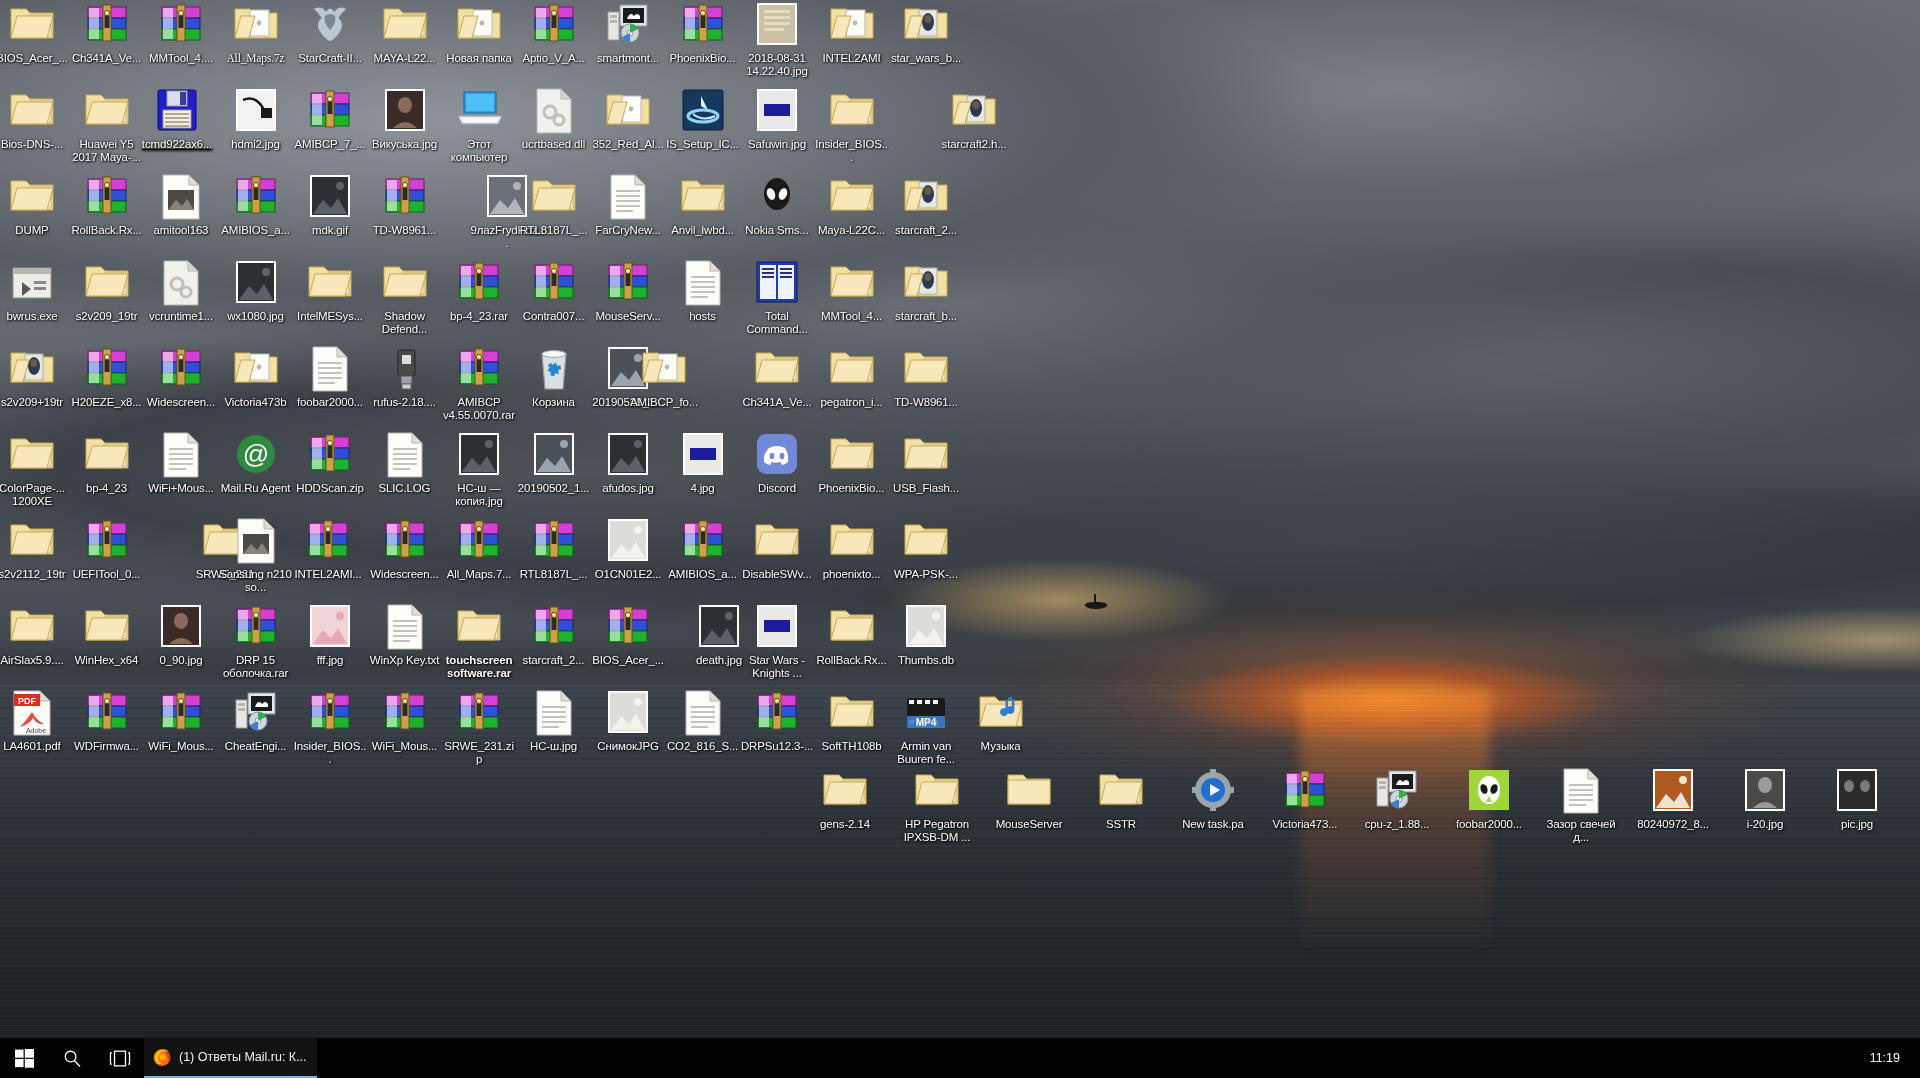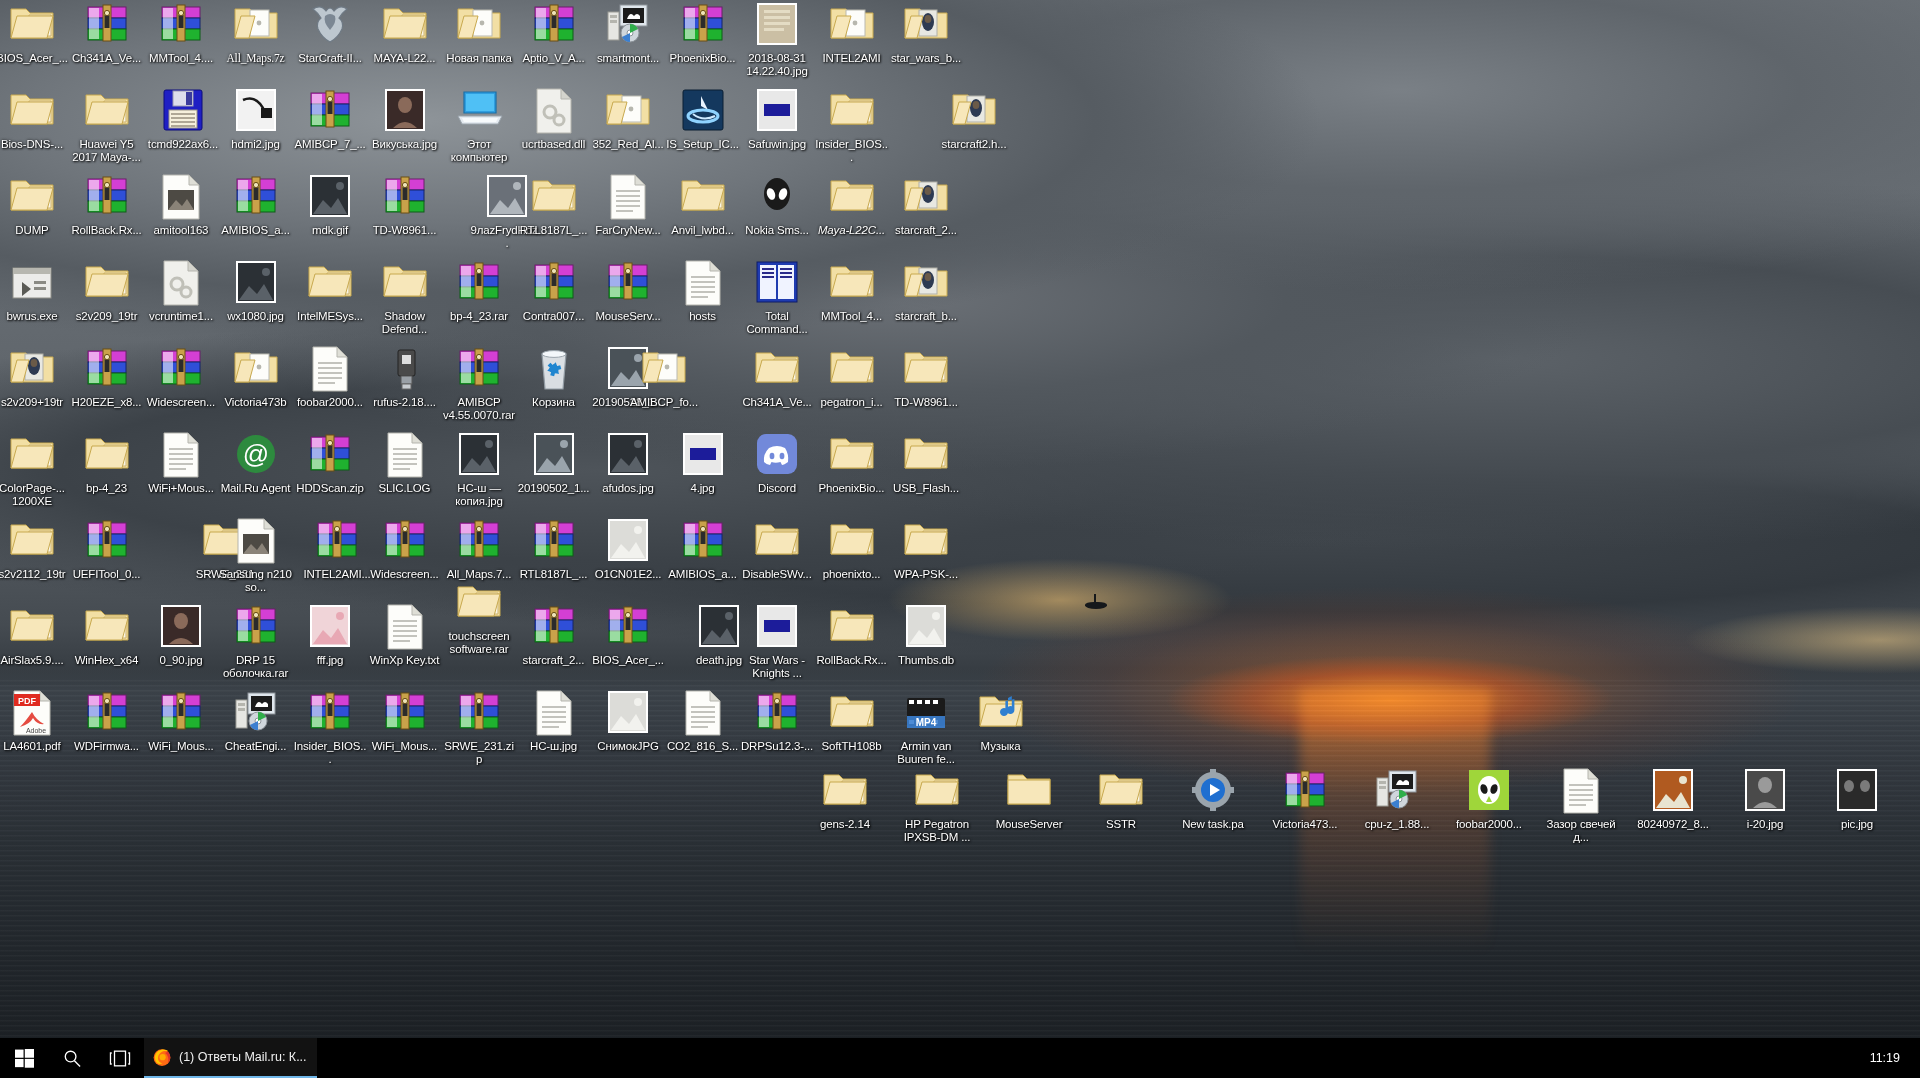--- a/index.html
+++ b/index.html
@@ -256,21 +256,21 @@
        <div class="lbl">Bios-DNS-...</div>
     </div>
     <div class="icon" style="left: 69.5px; top: 88px;">
       <div class="glyph"><svg width="46" height="40" viewBox="0 0 46 40">
         <path d="M2 7 h15 l4 4 h23 v25 H2 Z" fill="#f2dfa4" stroke="#c8a94f" stroke-width="1"></path>
         <path d="M20 13 h22 v21 H20 Z" fill="#fbf6e4" stroke="#cbb06a" stroke-width="1"></path>
         <path d="M2 36 L8 14 h36 l-6 22 Z" fill="#f7e7ba" stroke="#c8a94f" stroke-width="1"></path>
         </svg></div>
        <div class="lbl">Huawei Y5 2017 Maya-...</div>
     </div>
-    <div class="icon" style="left: 146px; top: 88px;">
+    <div class="icon" style="left: 140px; top: 88px; text-decoration: underline;">
       <div class="glyph"><svg width="42" height="44" viewBox="0 0 42 44">
         <rect x="2" y="2" width="38" height="40" rx="2" fill="#1f1fc4" stroke="#0d0d7a"></rect>
         <rect x="11" y="3" width="20" height="15" fill="#dcdcec" stroke="#9a9ab0"></rect>
         <rect x="24" y="4" width="6" height="13" fill="#3a3a9c"></rect>
         <rect x="7" y="22" width="28" height="18" fill="#f6efdc" stroke="#9a9386"></rect>
         <g stroke="#8a8070" stroke-width="1.3">
           <line x1="9" y1="26" x2="33" y2="26"></line>
             <line x1="9" y1="30" x2="33" y2="30"></line>
           <line x1="9" y1="34" x2="33" y2="34"></line>
             <line x1="9" y1="38" x2="33" y2="38"></line>
@@ -475,21 +475,21 @@
        <div class="lbl">Anvil_lwbd...</div>
     </div>
     <div class="icon" style="left: 740px; top: 174px;">
       <div class="glyph"><svg width="44" height="44" viewBox="0 0 44 44">
         <ellipse cx="22" cy="20" rx="13" ry="16" fill="#1a1a1a"></ellipse>
         <ellipse cx="16" cy="20" rx="4" ry="6" fill="#fff" transform="rotate(-20 16 20)"></ellipse>
         <ellipse cx="28" cy="20" rx="4" ry="6" fill="#fff" transform="rotate(20 28 20)"></ellipse>
         </svg></div>
        <div class="lbl">Nokia Sms...</div>
     </div>
-    <div class="icon" style="left: 814.5px; top: 174px; font-style: italic;">
+    <div class="icon" style="left: 814.5px; top: 174px;">
       <div class="glyph"><svg width="46" height="40" viewBox="0 0 46 40">
         <path d="M2 7 h15 l4 4 h23 v25 H2 Z" fill="#f2dfa4" stroke="#c8a94f" stroke-width="1"></path>
         <path d="M20 13 h22 v21 H20 Z" fill="#fbf6e4" stroke="#cbb06a" stroke-width="1"></path>
         <path d="M2 36 L8 14 h36 l-6 22 Z" fill="#f7e7ba" stroke="#c8a94f" stroke-width="1"></path>
         </svg></div>
        <div class="lbl">Maya-L22C...</div>
     </div>
     <div class="icon" style="left: 889px; top: 174px;">
       <div class="glyph"><svg width="46" height="40" viewBox="0 0 46 40">
         <path d="M2 7 h15 l4 4 h23 v25 H2 Z" fill="#f2dfa4" stroke="#c8a94f"></path>
@@ -929,21 +929,21 @@
     </div>
     <div class="icon" style="left: 218.5px; top: 518px;">
       <div class="glyph"><svg width="40" height="46" viewBox="0 0 40 46">
         <path d="M2 1 h26 l10 10 v34 H2 Z" fill="#fdfdfa" stroke="#b5b5ae"></path>
         <path d="M28 1 v10 h10 Z" fill="#dedeD6" stroke="#b5b5ae"></path>
         <rect x="7" y="16" width="26" height="20" fill="#4d4a44"></rect>
         <path d="M7 36 l8 -10 l6 6 l5 -7 l7 11 Z" fill="#8a8378"></path>
         </svg></div>
        <div class="lbl">Sansung n210 so...</div>
     </div>
-    <div class="icon" style="left: 300px; top: 518px;">
+    <div class="icon" style="left: 291px; top: 518px;">
       <div class="glyph"><svg width="46" height="44" viewBox="0 0 46 44">
         <g>
           <rect x="4" y="5" width="38" height="11" fill="#d43fd4" stroke="#6b1f6b" stroke-width="1"></rect>
           <rect x="4" y="16" width="38" height="11" fill="#2f4fd8" stroke="#15246b" stroke-width="1"></rect>
           <rect x="4" y="27" width="38" height="11" fill="#1fb22f" stroke="#0d5f17" stroke-width="1"></rect>
           <rect x="5" y="6" width="10" height="31" fill="#ffffff" opacity=".55"></rect>
           <rect x="19" y="3" width="8" height="36" fill="#c9a24a" stroke="#6b4f14" stroke-width="1"></rect>
           <rect x="20.5" y="13" width="5" height="13" fill="#2b2b2b"></rect>
           <circle cx="23" cy="11" r="2.6" fill="#efe3b8" stroke="#6b4f14"></circle>
         </g>
@@ -1091,21 +1091,21 @@
         <g stroke="#a9a9a2" stroke-width="1.4">
           <line x1="7" y1="17" x2="31" y2="17"></line>
             <line x1="7" y1="22" x2="31" y2="22"></line>
           <line x1="7" y1="27" x2="31" y2="27"></line>
             <line x1="7" y1="32" x2="31" y2="32"></line>
           <line x1="7" y1="37" x2="24" y2="37"></line>
           </g>
         </svg></div>
        <div class="lbl">WinXp Key.txt</div>
     </div>
-    <div class="icon" style="left: 442px; top: 580px;">
+    <div class="icon" style="left: 442px; top: 604px; font-weight: bold;">
       <div class="glyph"><svg width="46" height="40" viewBox="0 0 46 40">
         <path d="M2 7 h15 l4 4 h23 v25 H2 Z" fill="#f2dfa4" stroke="#c8a94f" stroke-width="1"></path>
         <path d="M20 13 h22 v21 H20 Z" fill="#fbf6e4" stroke="#cbb06a" stroke-width="1"></path>
         <path d="M2 36 L8 14 h36 l-6 22 Z" fill="#f7e7ba" stroke="#c8a94f" stroke-width="1"></path>
         </svg></div>
        <div class="lbl">touchscreen software.rar</div>
     </div>
     <div class="icon" style="left: 516.5px; top: 604px;">
       <div class="glyph"><svg width="46" height="44" viewBox="0 0 46 44">
         <g>

